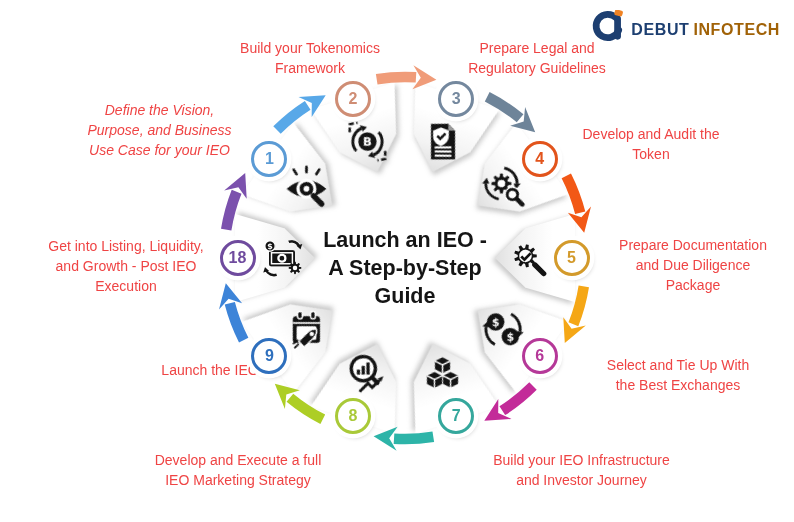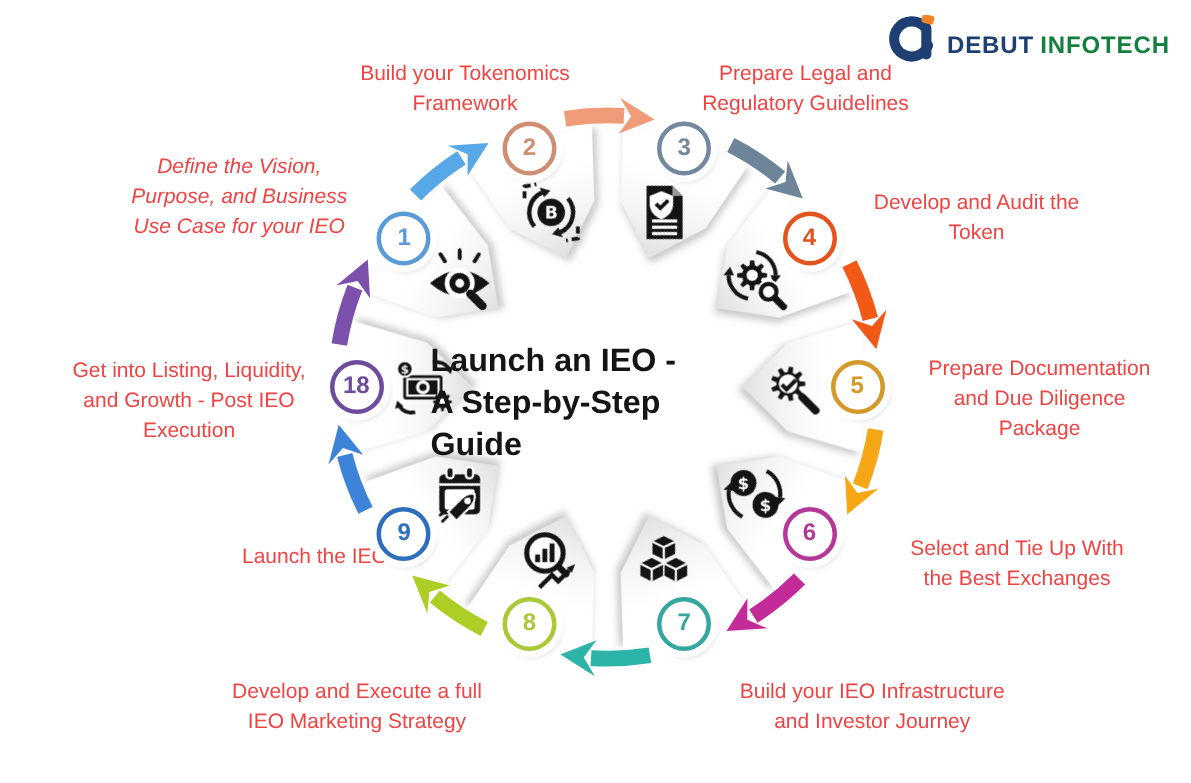--- a/index.html
+++ b/index.html
@@ -2,34 +2,34 @@
 <html><head>
 <meta charset="utf-8">
 <style>
   html,body{margin:0;padding:0;background:#fff;}
   body{width:794px;height:522px;overflow:hidden;font-family:"Liberation Sans",sans-serif;}
   .canvas{position:relative;width:794px;height:522px;background:#ffffff;}
   
   .logo{position:absolute;top:10px;right:14px;display:flex;align-items:center;gap:6px;z-index:8;}
   .logo-text{font-weight:bold;font-size:16px;letter-spacing:.6px;white-space:nowrap;}
   .brand1{color:#1d3f71;}
-  .brand2{color:#15803d;margin-left:4px;}
+  .brand2{color:#a16207;margin-left:4px;}
   
   .tile{position:absolute;width:90px;height:80px;z-index:1;filter:drop-shadow(2px 3px 2.5px rgba(90,90,90,.33));}
   .tile-shape{position:absolute;inset:0;background:linear-gradient(180deg,#ffffff 28%,#f3f3f3 68%,#e0e0e0 100%);
     clip-path:polygon(1% 0,99% 0,83% 62%,50% 100%,17% 62%);}
   .tile-icon{position:absolute;left:22px;top:25px;width:46px;height:46px;display:block;}
   .tile-icon svg{display:block;}
   #arrows{position:absolute;left:0;top:0;z-index:3;pointer-events:none;}
   .badge{position:absolute;width:30px;height:30px;border-radius:50%;background:#fff;
     border:3.5px solid var(--c);color:var(--c);display:flex;align-items:center;justify-content:center;
     font-weight:bold;font-size:16px;z-index:4;box-shadow:0 0 0 4.5px #fff,2px 3px 5px rgba(0,0,0,.28);}
   .step-label{position:absolute;text-align:center;font-size:14px;line-height:20px;color:#ef4444;
     white-space:pre-line;z-index:2;}
-  .center-title{position:absolute;left:287px;top:226px;width:236px;font-size:21.5px;
+  .center-title{position:absolute;left:287px;top:226px;width:236px;text-align:center;font-size:21.5px;
     line-height:28px;font-weight:bold;color:#151515;white-space:pre-line;z-index:2;}
 </style>
 </head>
 <body>
 
 <div class="canvas">
   <div class="logo">
     <span>
       <svg viewBox="0 0 40 40" width="36" height="36">
         <path d="M30.5,9 A13,13 0 1 0 33,22.5" fill="none" stroke="#1d3f71" stroke-width="7.5" stroke-linecap="round"></path>

